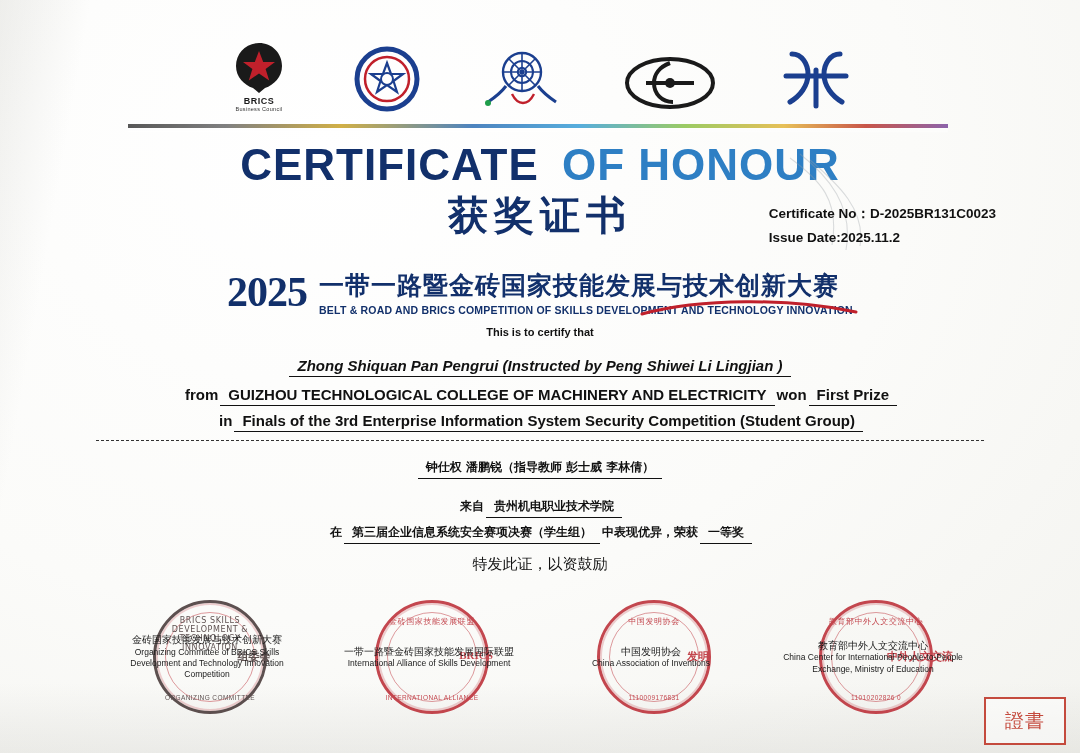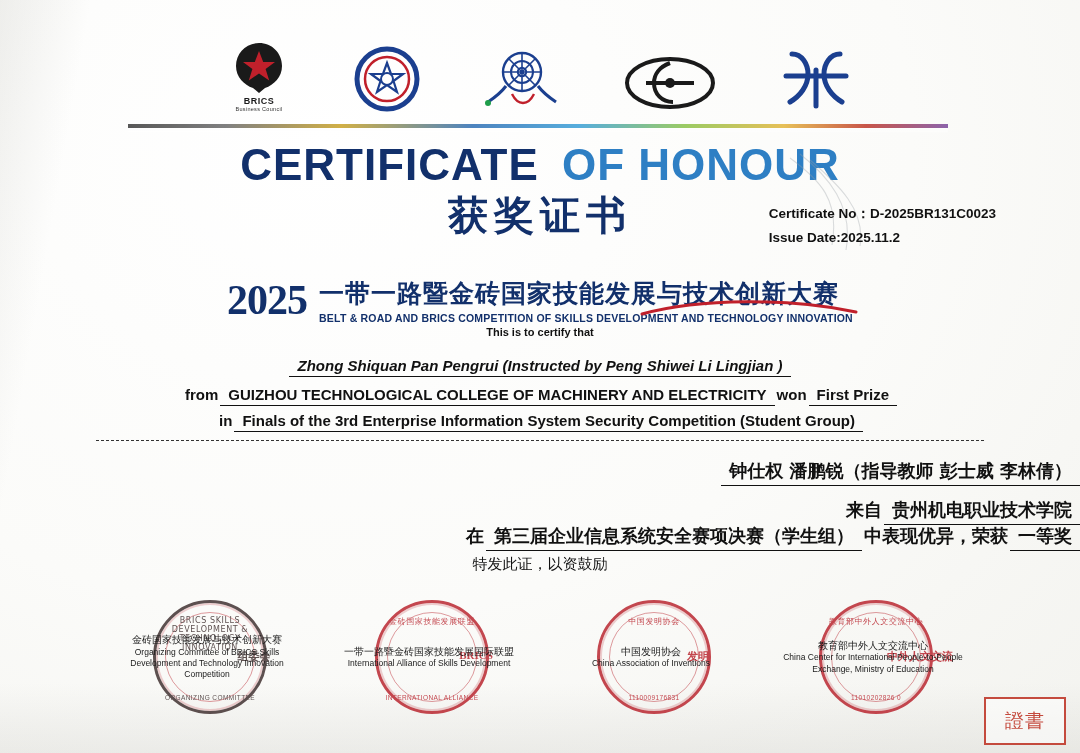--- a/index.html
+++ b/index.html
@@ -60,21 +60,21 @@
     font-family:"DejaVu Sans", sans-serif;
   }
 
   .cert-meta{
     position:absolute;right:84px;top:202px;text-align:left;
     font-size:13.5px;color:#111;font-weight:bold;line-height:1.75;
   }
 
   
   .event{
-    position:absolute;top:276px;left:0;width:100%;
+    position:absolute;top:268px;left:0;width:100%;
     display:flex;justify-content:center;align-items:center;gap:0;
   }
   .year{
     font-size:42px;font-weight:bold;color:#12306b;letter-spacing:-1px;
     font-family:"Liberation Serif", serif;
     position:relative;
   }
   .event-text{display:flex;flex-direction:column;margin-left:12px;}
   .event-cn{font-size:25px;font-weight:bold;color:#12306b;letter-spacing:1px;font-family:"DejaVu Sans", sans-serif;}
   .event-en{font-size:10.5px;font-weight:bold;color:#12306b;letter-spacing:.2px;margin-top:2px;}
@@ -108,22 +108,22 @@
   .l-in{top:412px;}
 
   .dashed{
     position:absolute;top:440px;left:96px;width:888px;height:0;
     border-top:1.6px dashed #333;
   }
 
   
   .cn-line{
     position:absolute;left:0;width:100%;
-    display:flex;justify-content:flex-end;align-items:baseline;
-    font-size:18px;color:#111;font-family:"DejaVu Sans", sans-serif;
+    display:flex;justify-content:center;align-items:baseline;
+    font-size:12px;color:#111;font-family:"DejaVu Sans", sans-serif;
   }
   .cn-name{top:459px;font-weight:bold;}
   .cn-from{top:498px;}
   .cn-in{top:524px;}
   .cn-note{
     position:absolute;top:555px;left:0;width:100%;text-align:center;
     font-size:15px;color:#111;font-family:"DejaVu Sans", sans-serif;
   }
   .cn-name .ul,.cn-from .ul,.cn-in .ul{font-family:"DejaVu Sans", sans-serif;}
 

